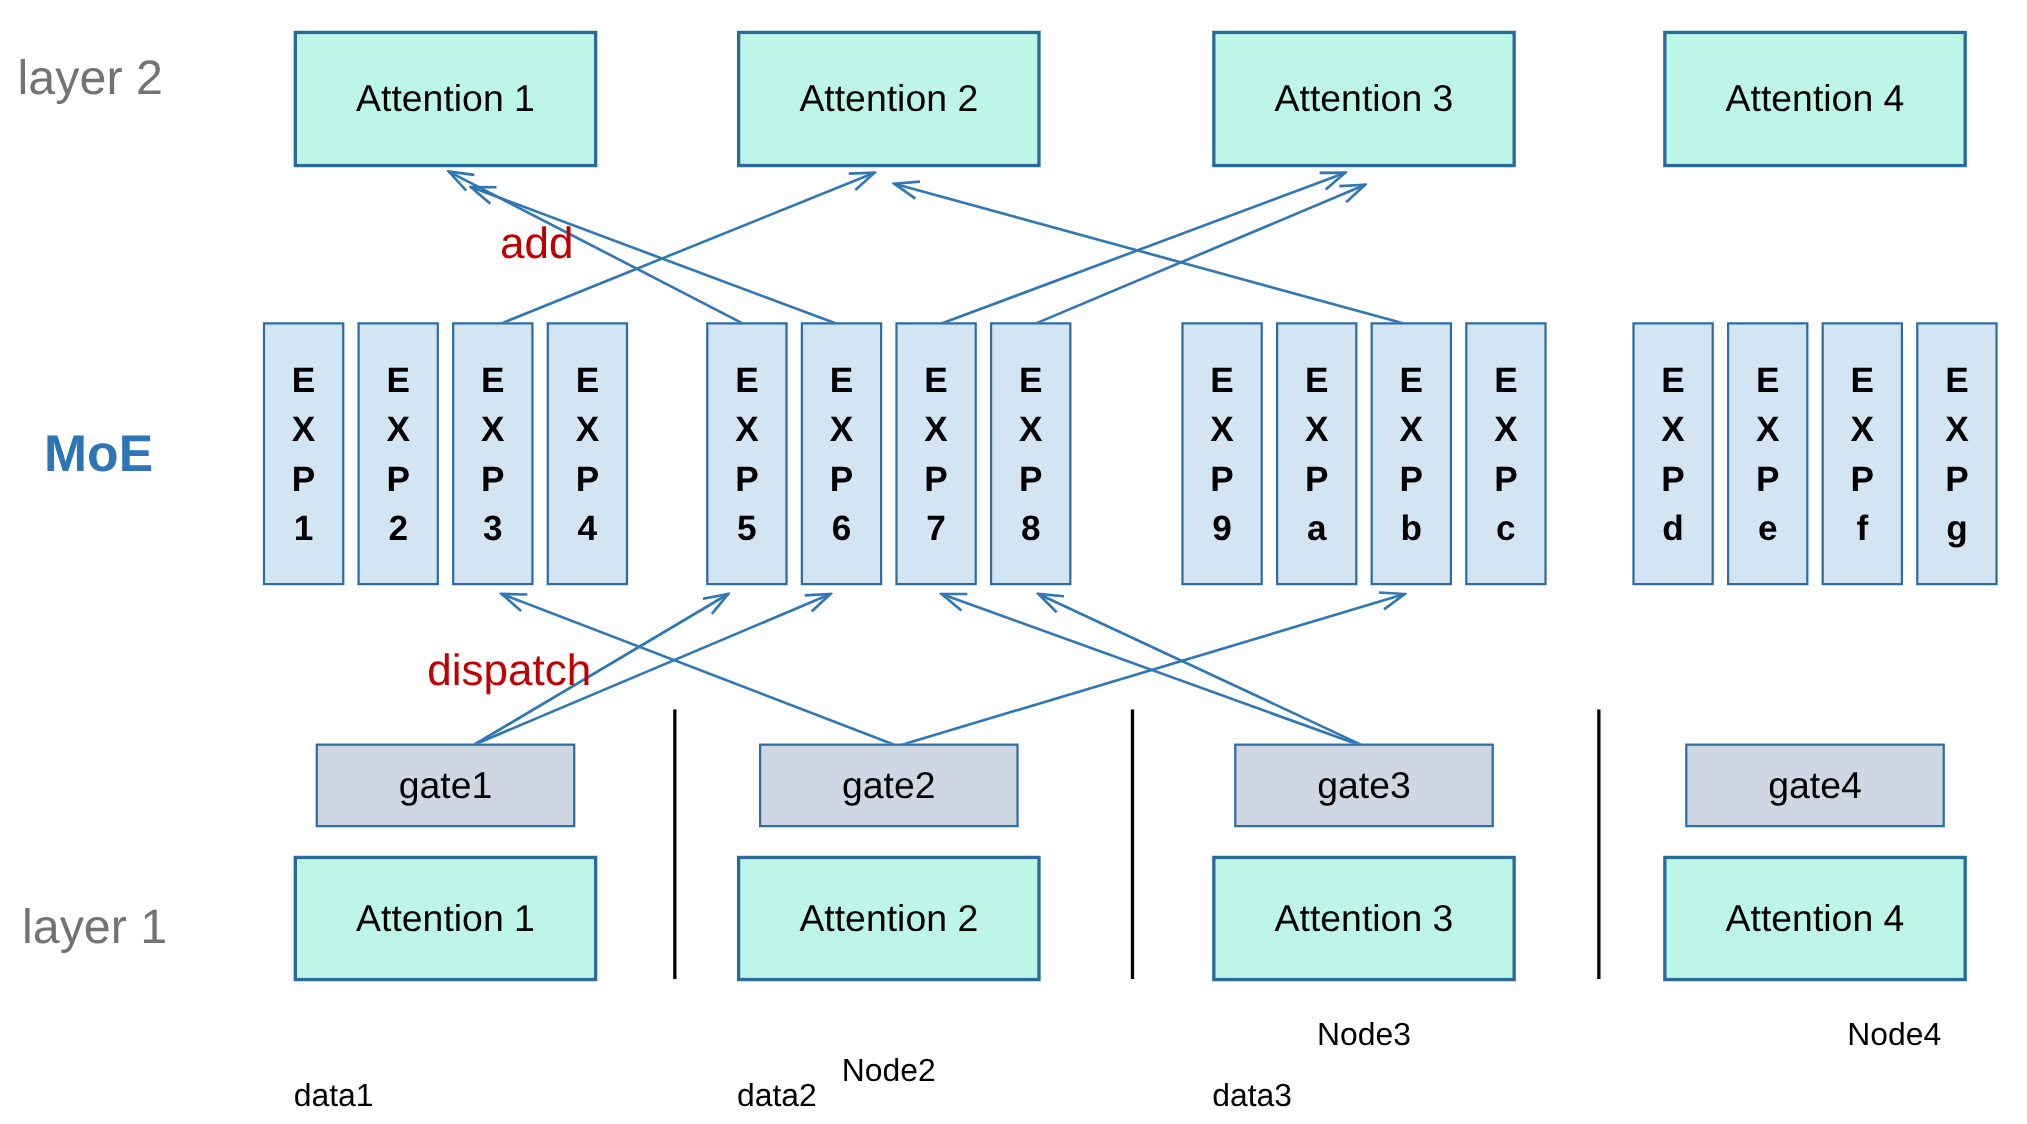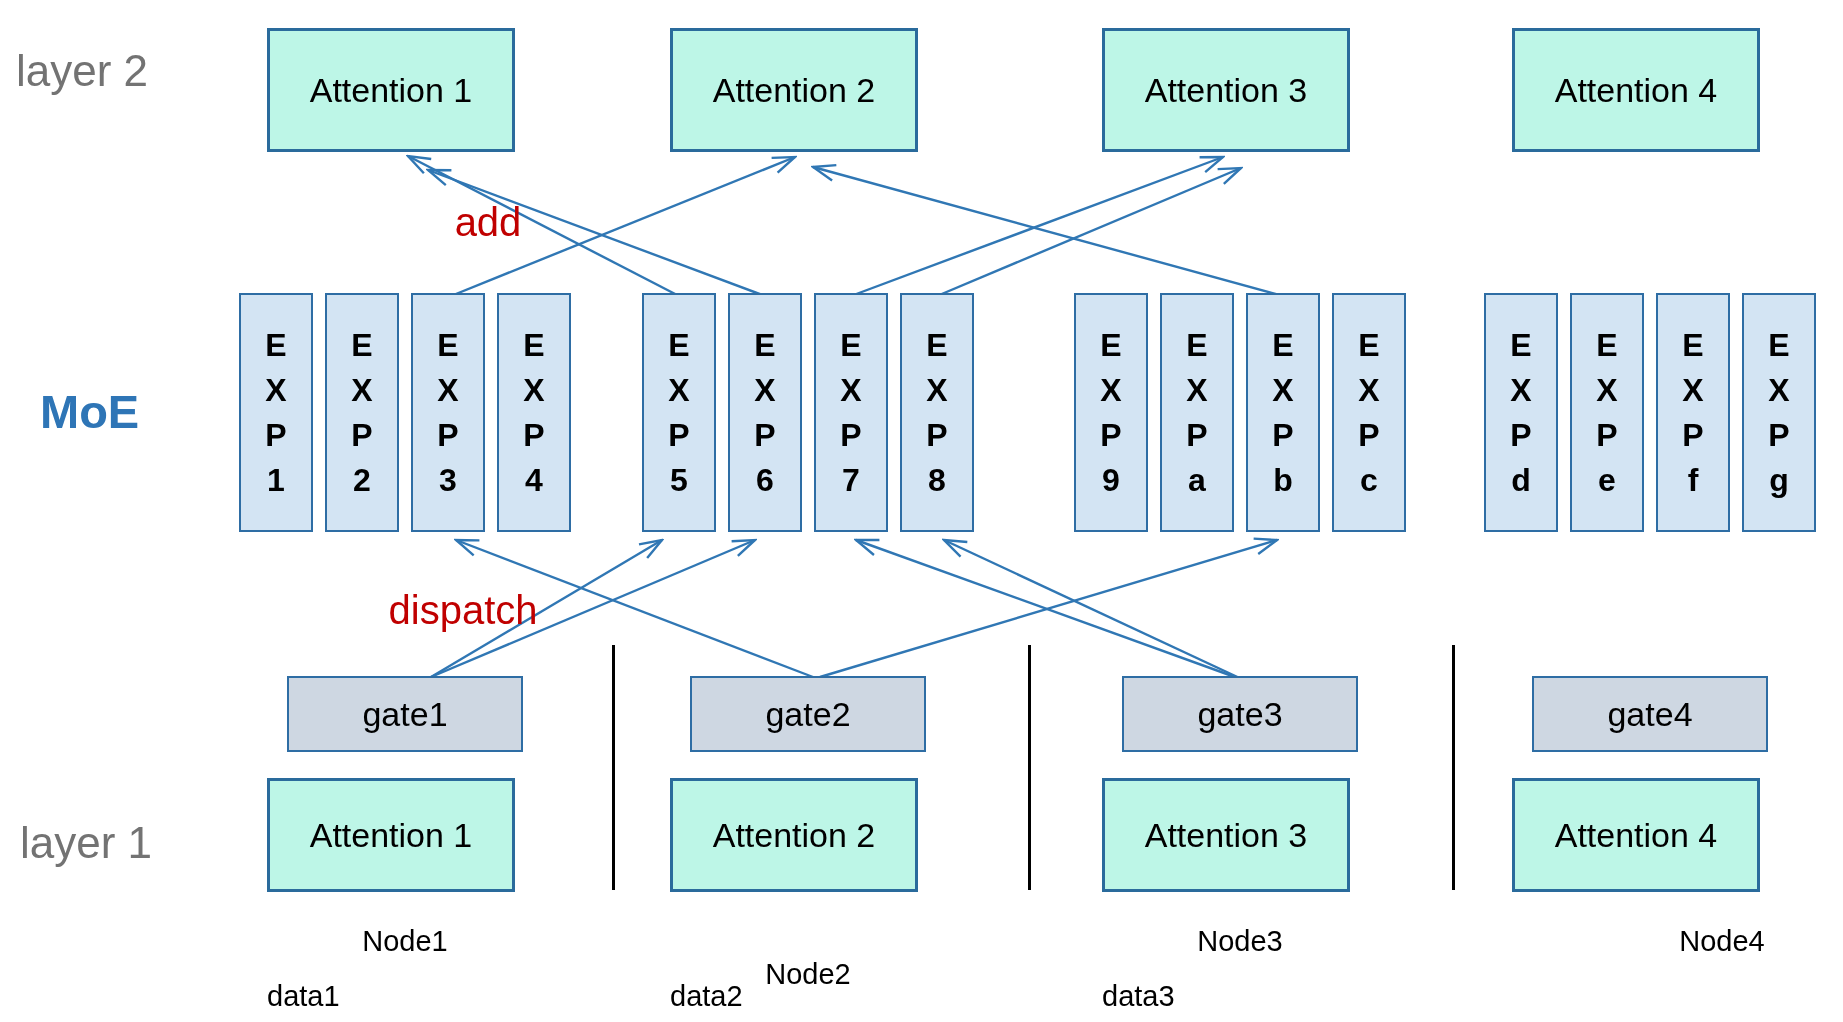--- a/index.html
+++ b/index.html
@@ -11,21 +11,21 @@
   html,body{margin:0;padding:0;background:#ffffff;}
   .canvas{
     position:relative;width:1843px;height:1022px;background:#ffffff;overflow:hidden;
     font-family:"Liberation Sans", sans-serif;color:#000;
   }
   .arrow-layer{position:absolute;left:0;top:0;width:1843px;height:1022px;pointer-events:none;}
   .side-label{position:absolute;font-size:44px;color:#737373;letter-spacing:0px;}
   .moe-label{position:absolute;font-size:47px;font-weight:bold;color:var(--moe-blue);}
   .red-label{position:absolute;font-size:40px;color:var(--label-red);transform:translate(-50%,-50%);}
   .attn{
-    position:absolute;width:248px;display:flex;align-items:center;justify-content:center;
+    position:absolute;width:276px;display:flex;align-items:center;justify-content:center;
     background:var(--attention-fill);border:3px solid var(--attention-border);
     box-sizing:border-box;font-size:34px;
   }
   .attn.top{top:28px;height:124px;}
   .attn.bottom{top:778px;height:114px;}
   .exp{
     position:absolute;top:293px;width:74px;height:239px;
     background:var(--expert-fill);border:2.5px solid var(--expert-border);
     box-sizing:border-box;display:flex;flex-direction:column;align-items:center;justify-content:center;
     font-size:32px;font-weight:bold;line-height:45px;
@@ -184,21 +184,20 @@
 
   <div class="attn bottom" style="left:267px;">Attention 1</div>
   <div class="attn bottom" style="left:670px;">Attention 2</div>
   <div class="attn bottom" style="left:1102px;">Attention 3</div>
   <div class="attn bottom" style="left:1512px;">Attention 4</div>
 
   <div class="divider" style="left:612px;"></div>
   <div class="divider" style="left:1028px;"></div>
   <div class="divider" style="left:1452px;"></div>
 
-  <div class="node-label" style="left:267px;">Node1</div>
   <div class="node-label" style="left:670px;margin-top:33px;">Node2</div>
   <div class="node-label" style="left:1102px;">Node3</div>
   <div class="node-label" style="left:1584px;">Node4</div>
 
   <div class="data-label" style="left:267px;">data1</div>
   <div class="data-label" style="left:670px;">data2</div>
   <div class="data-label" style="left:1102px;">data3</div>
 
 </div>
 

